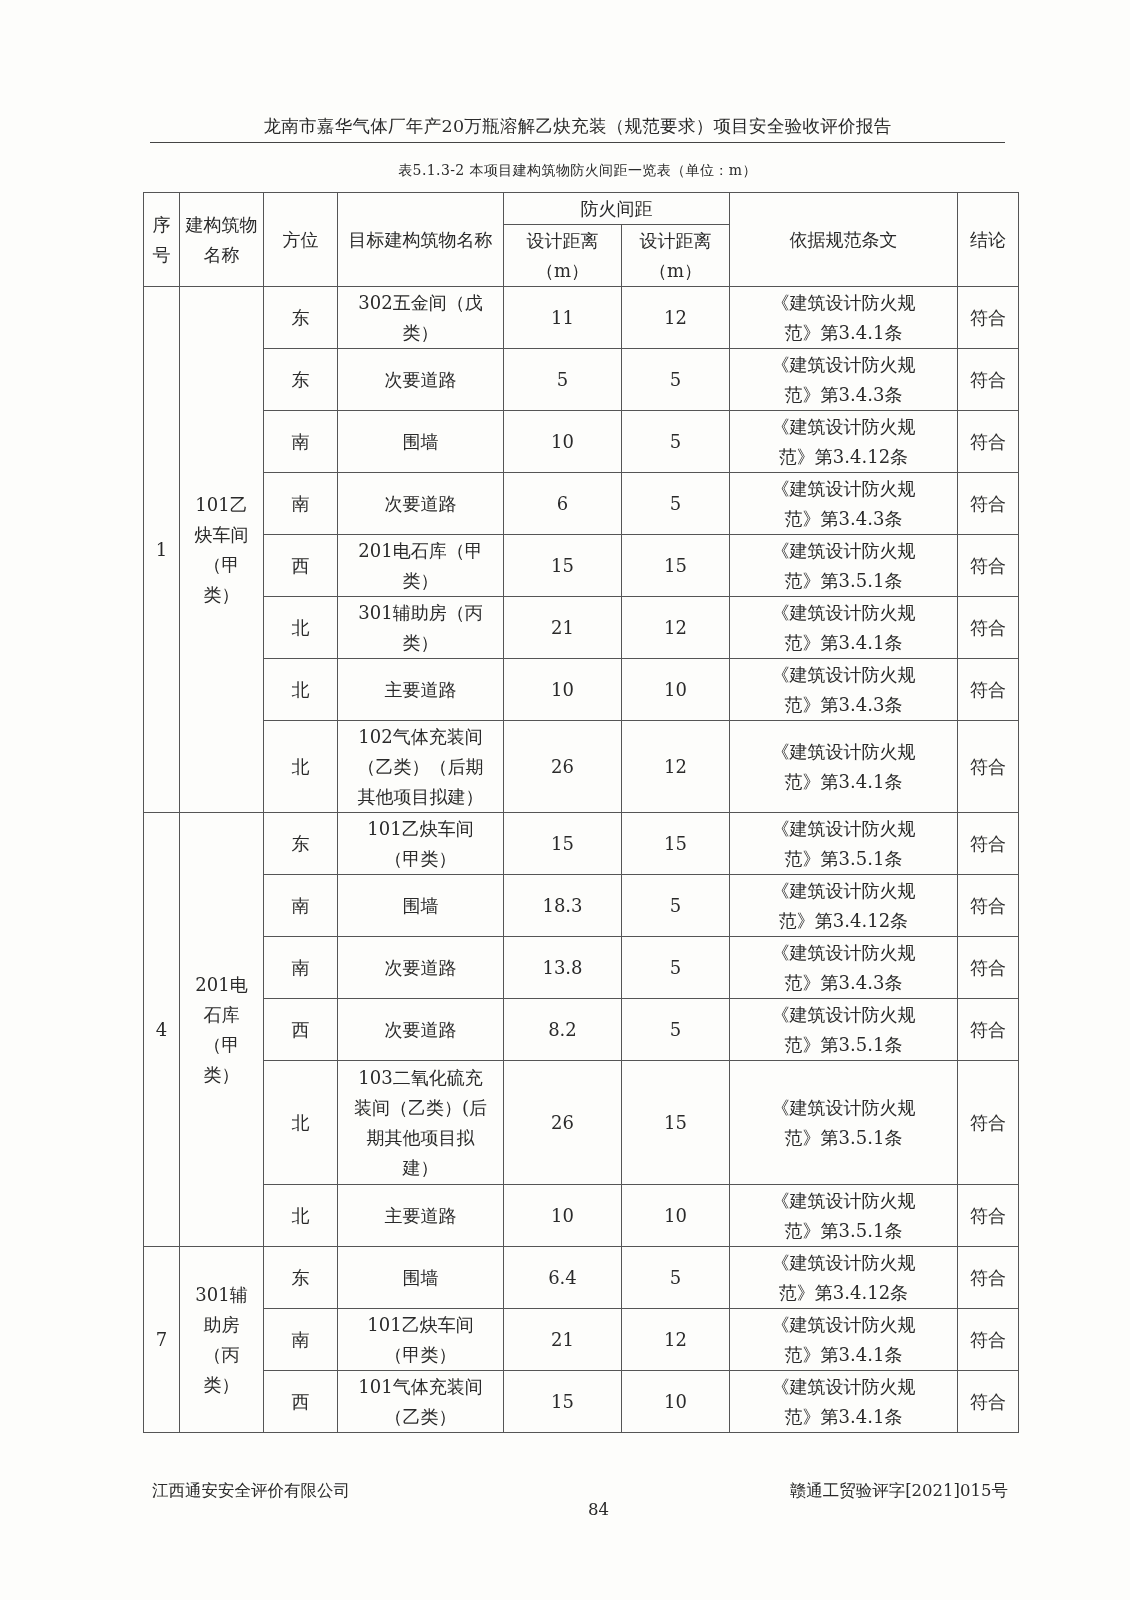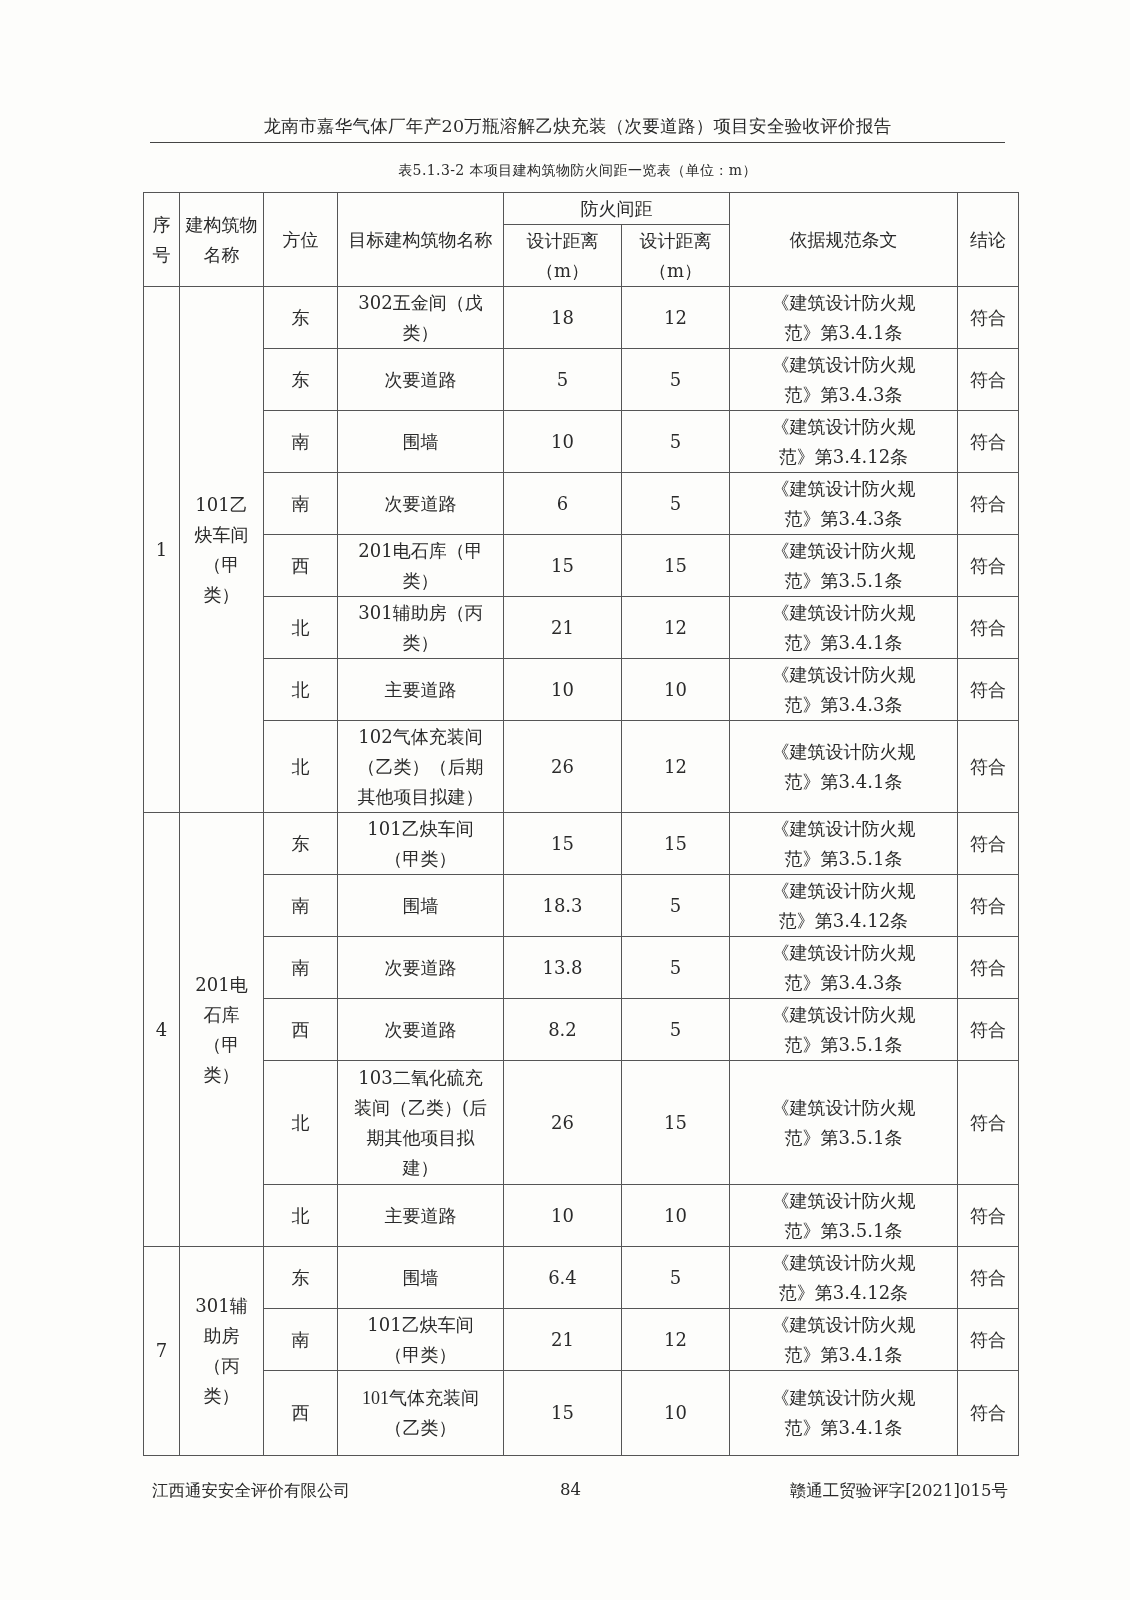--- a/index.html
+++ b/index.html
@@ -27,27 +27,27 @@
   }
   table.fire-table td, table.fire-table th {
     border: 1px solid #555; text-align: center; vertical-align: middle;
     padding: 0 2px; font-weight: normal;
   }
   table.fire-table th { line-height: 30px; }
   .footer {
     position: absolute; top: 1480px; font-size: 16.5px;
   }
   .footer-left { left: 152px; }
-  .footer-center { left: 551px; width: 30px; text-align: right; }
+  .footer-center { left: 588px; width: 30px; text-align: left; margin-top: 20px; }
   .footer-right { right: 122px; }
 </style>
 </head>
 <body>
 
-<div class="header-title">龙南市嘉华气体厂年产20万瓶溶解乙炔充装（次要道路）项目安全验收评价报告</div>
+<div class="header-title">龙南市嘉华气体厂年产20万瓶溶解乙炔充装（规范要求）项目安全验收评价报告</div>
 <div class="header-rule"></div>
 <div class="table-caption">表5.1.3-2   本项目建构筑物防火间距一览表（单位：m）</div>
 
 <table class="fire-table">
   <colgroup>
     <col style="width:36px">
     <col style="width:84px">
     <col style="width:74px">
     <col style="width:166px">
     <col style="width:118px">
@@ -69,21 +69,21 @@
       <th>设计距离（m）</th>
       <th>设计距离（m）</th>
     </tr>
   </thead>
   <tbody id="table-body">
       <tr style="height: 62px;">
         <td rowspan="8">1</td>
         <td rowspan="8" style="padding: 0px 14px;">101乙炔车间（甲类）</td>
         <td>东</td>
         <td style="padding: 0px 14px;">302五金间（戊类）</td>
-        <td>18</td>
+        <td>11</td>
         <td>12</td>
         <td style="padding: 0px 24px;">《建筑设计防火规范》第3.4.1条</td>
         <td>符合</td>
       </tr>
       <tr style="height: 62px;">
         <td>东</td>
         <td style="padding: 0px 14px;">次要道路</td>
         <td>5</td>
         <td>5</td>
         <td style="padding: 0px 24px;">《建筑设计防火规范》第3.4.3条</td>
@@ -200,21 +200,21 @@
       <tr style="height: 62px;">
         <td>南</td>
         <td style="padding: 0px 14px;">101乙炔车间（甲类）</td>
         <td>21</td>
         <td>12</td>
         <td style="padding: 0px 24px;">《建筑设计防火规范》第3.4.1条</td>
         <td>符合</td>
       </tr>
       <tr style="height: 62px;">
         <td>西</td>
-        <td style="padding: 12px 14px; font-family: Liberation Serif, serif;">101气体充装间（乙类）</td>
+        <td style="padding: 0px 14px;">101气体充装间（乙类）</td>
         <td>15</td>
         <td>10</td>
         <td style="padding: 0px 24px;">《建筑设计防火规范》第3.4.1条</td>
         <td>符合</td>
       </tr>
     </tbody>
 </table>
 
 <div class="footer footer-left">江西通安安全评价有限公司</div>
 <div class="footer footer-center">84</div>

